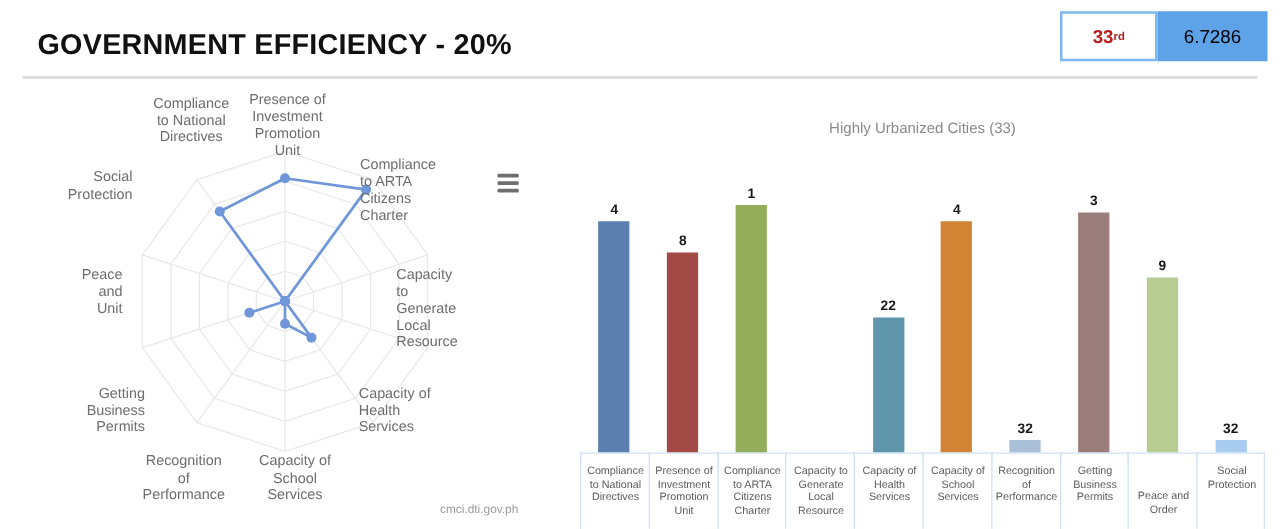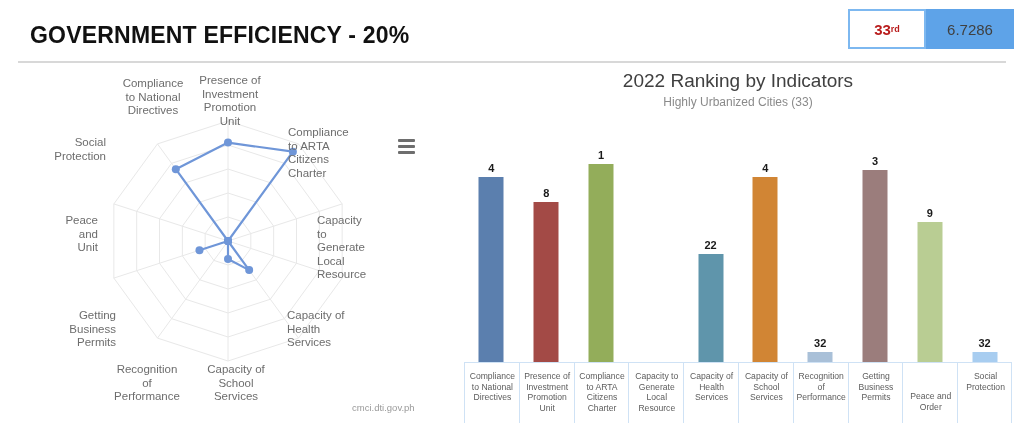--- a/index.html
+++ b/index.html
@@ -21,21 +21,21 @@
   }
   #rank-badge .cell-rank{
     width:78px;background:#ffffff;border:2px solid #7db8f0;
     display:flex;align-items:center;justify-content:center;
     color:#b91c1c;font-size:15px;font-weight:bold;box-sizing:border-box;
   }
   #rank-badge .cell-rank sup{font-size:9px;font-weight:bold;}
   #rank-badge .cell-score{
     flex:1;background:#5ea3e8;
     display:flex;align-items:center;justify-content:center;
-    color:#404040;font-size:15px;
+    color:#000000;font-size:15px;
   }
   #header-rule{
     position:absolute;left:18px;top:61px;width:988px;height:2px;background:#d8d8d8;
   }
   
   #radar-panel{position:absolute;left:0;top:64px;width:452px;height:359px;}
   #bar-panel{position:absolute;left:452px;top:64px;width:572px;height:359px;}
 
   .hamburger{width:17px;height:14px;display:block;cursor:pointer;}
   .hamburger span{display:block;height:3px;background:#6e6e6e;margin-bottom:3px;border-radius:1px;}
@@ -177,21 +177,20 @@
 Protection</div>
   <div class="radar-label rl-c" style="left:112px;top:13px;width:82px;">Compliance
 to National
 Directives</div>
 
   <div id="radar-credit">cmci.dti.gov.ph</div>
 </div>
 
 <div id="bar-panel">
 
-  <div id="bar-title">2022 Ranking by Indicators</div>
   <div id="bar-subtitle">Highly Urbanized Cities (33)</div>
 
   <div id="plot">
       <div class="bar-slot" style="left: 0px; width: 54.8px;">
         <div class="bar" title="Compliance to National Directives: 4" style="height: 185px; background: rgb(91, 127, 174);"></div>
         <div class="bar-val" style="bottom: 188px;">4</div>
       </div>
       <div class="bar-slot" style="left: 54.8px; width: 54.8px;">
         <div class="bar" title="Presence of Investment Promotion Unit: 8" style="height: 160px; background: rgb(163, 74, 70);"></div>
         <div class="bar-val" style="bottom: 163px;">8</div>

